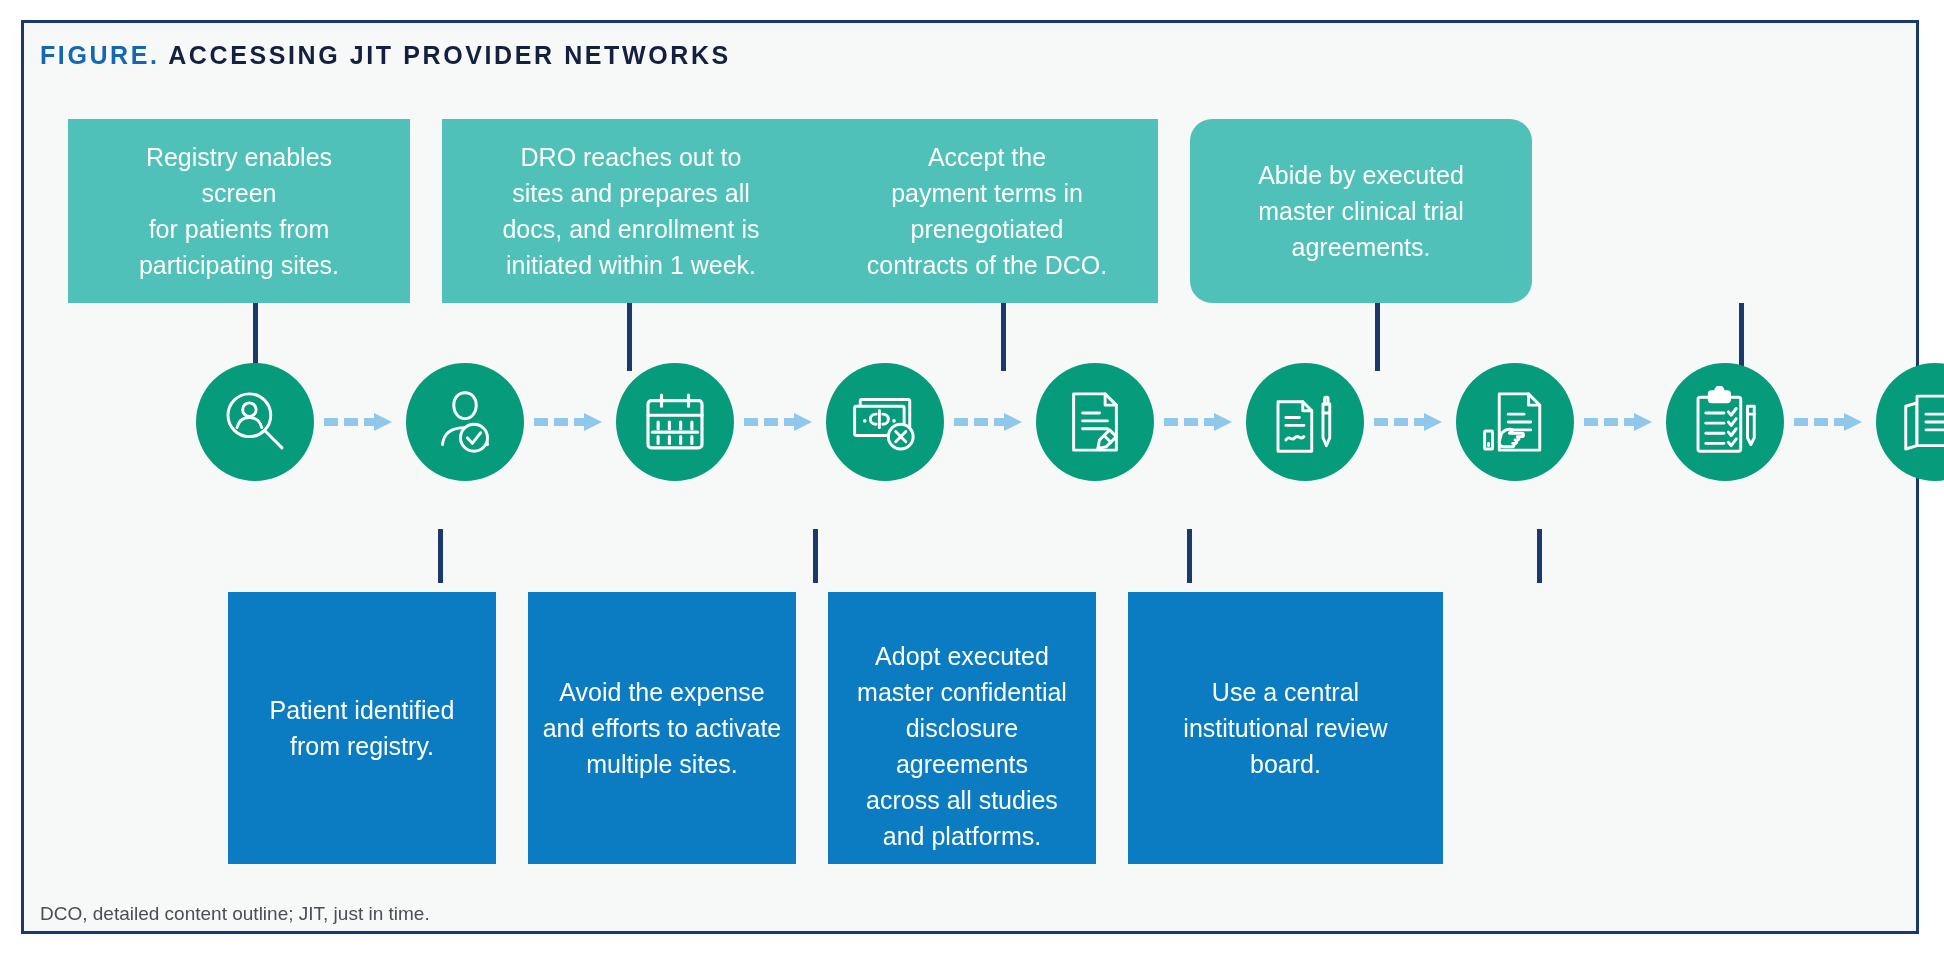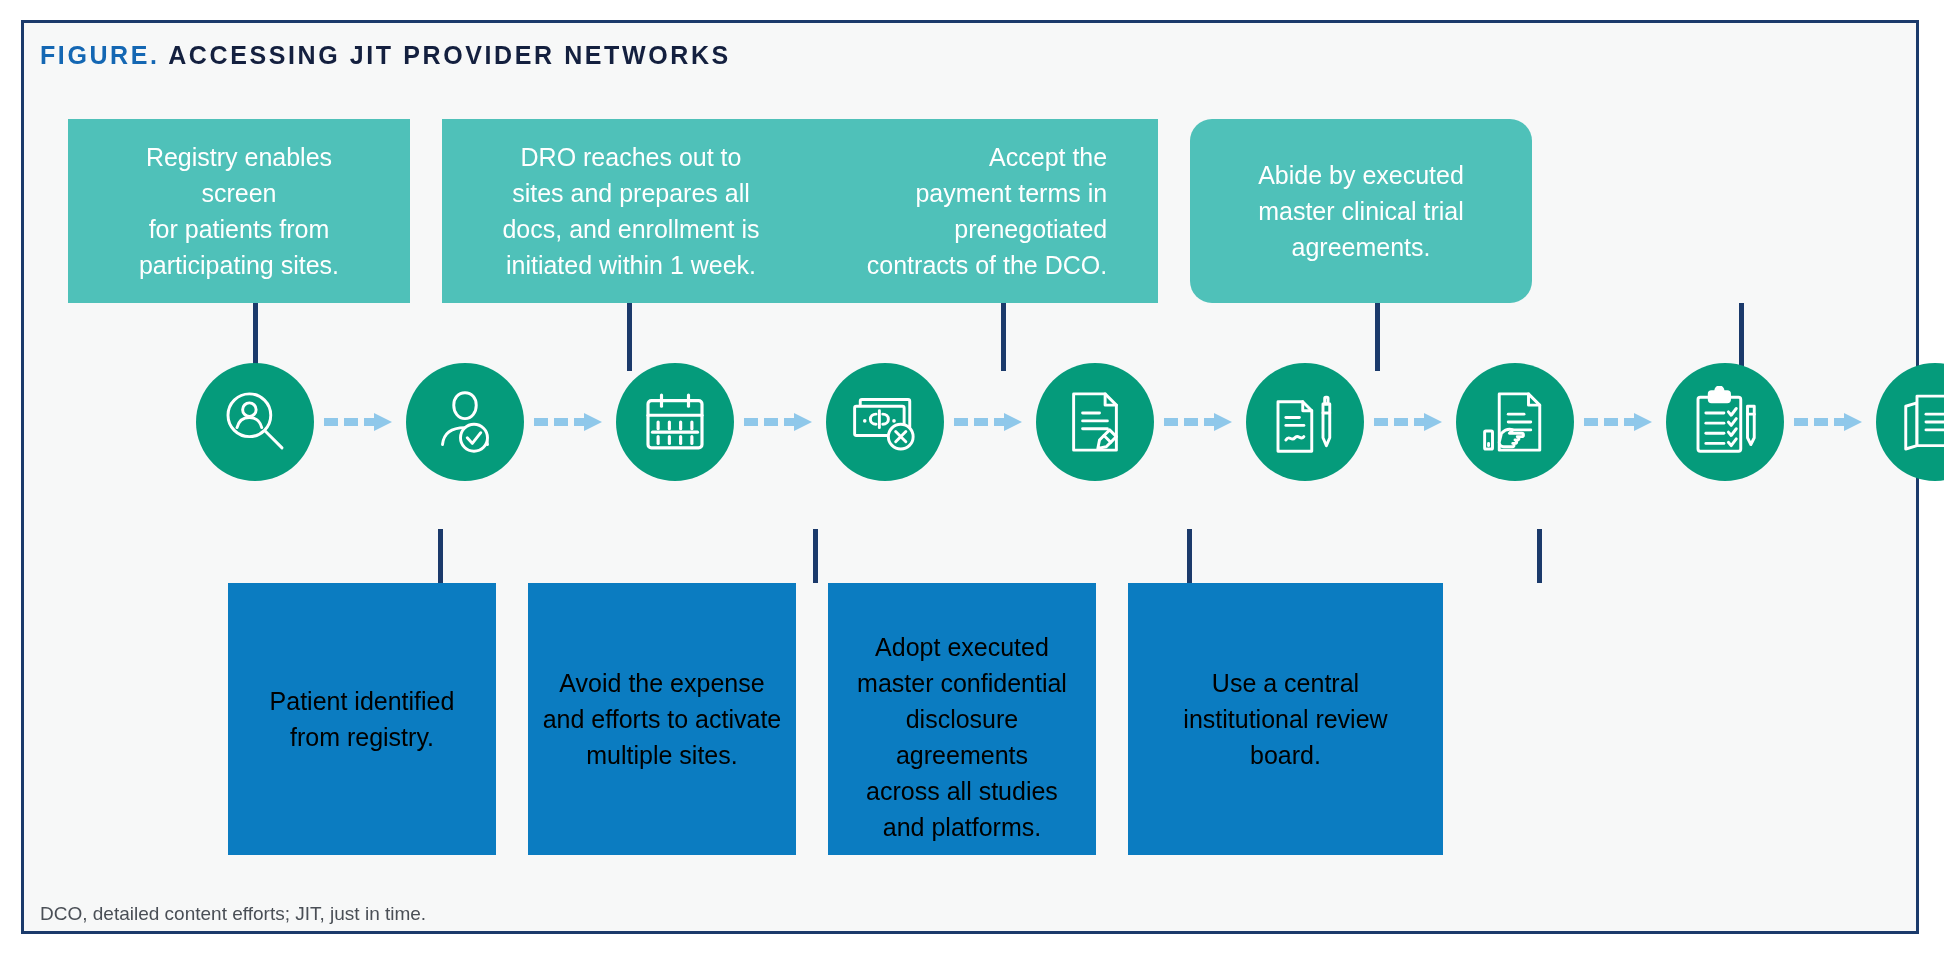--- a/index.html
+++ b/index.html
@@ -62,21 +62,21 @@
     justify-content: center;
     text-align: center;
     font-size: 25px;
     line-height: 36px;
     padding: 0 10px;
     box-sizing: border-box;
     white-space: pre-line;
   }
   .tc0 { left: 0px;    width: 342px; }
   .tc1 { left: 374px;  width: 378px; }
-  .tc2 { left: 748px;  width: 342px; text-align: right; }
+  .tc2 { left: 748px;  width: 342px; }
   .tc3 { left: 1122px; width: 342px; border-radius: 22px; }
   .tc4 { left: 1496px; width: 334px; }
 
   
   .stem {
     position: absolute;
     width: 5px;
     background: #1b3a6b;
   }
   .stem-top  { top: 280px;  height: 68px; }
@@ -116,24 +116,24 @@
   
   .bottom-row {
     position: absolute;
     left: 0;
     top: 560px;
     width: 100%;
     height: 272px;
   }
   .blue-card {
     position: absolute;
-    top: 0;
+    top: 9px;
     height: 272px;
     background: #0b7cc1;
-    color: #000000;
+    color: #ffffff;
     display: flex;
     justify-content: center;
     text-align: center;
     font-size: 25px;
     line-height: 36px;
     padding: 0 12px;
     box-sizing: border-box;
     white-space: pre-line;
   }
   .blue-card.v-center { align-items: center; }
@@ -406,15 +406,15 @@
 master confidential
 disclosure
 agreements
 across all studies
 and platforms.</div>
     <div class="blue-card bc3 v-center">Use a central
 institutional review
 board.</div>
   </div>
 
-  <div class="footnote">DCO, detailed content efforts; JIT, just in time.</div>
+  <div class="footnote">DCO, detailed content outline; JIT, just in time.</div>
 
 </div>
 
 </body></html>

